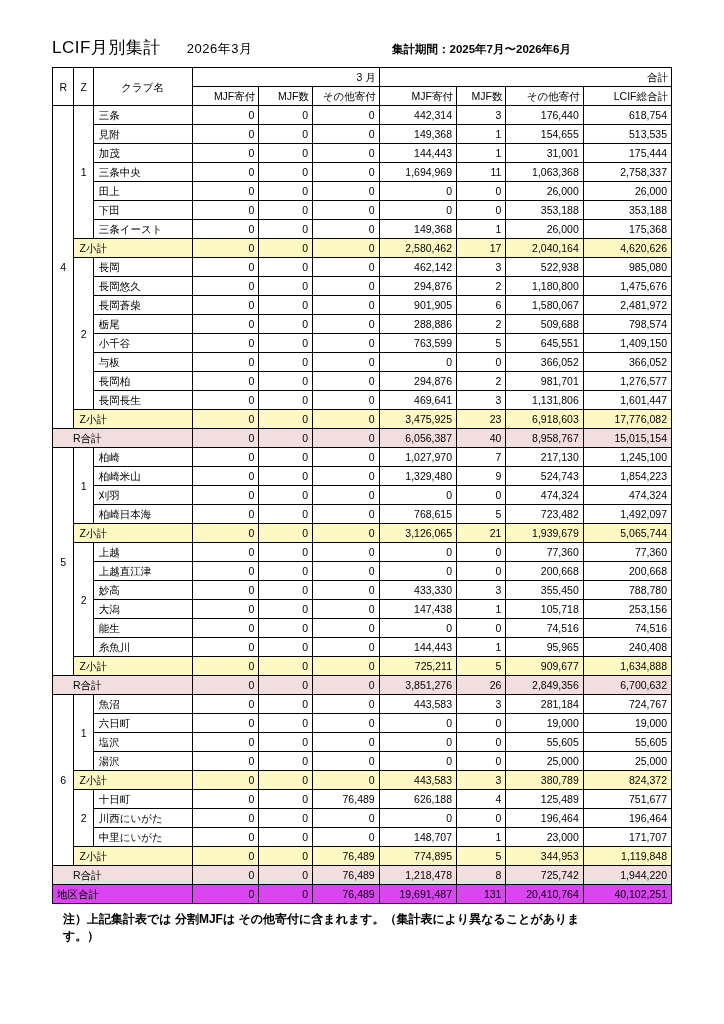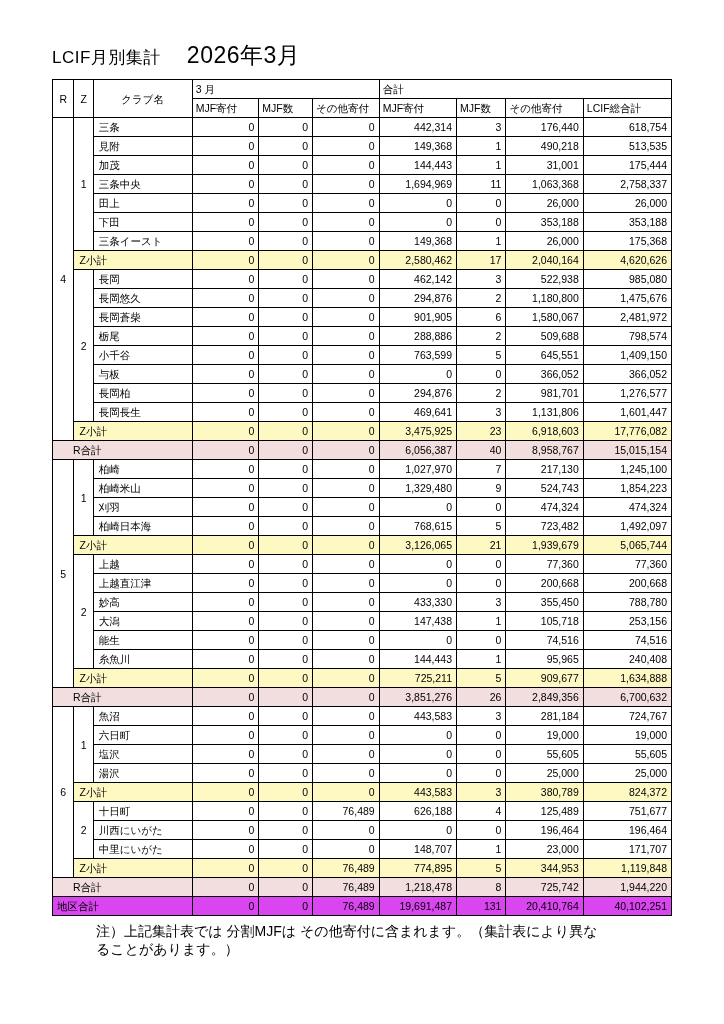--- a/index.html
+++ b/index.html
@@ -10,39 +10,39 @@
     color:#000;
     -webkit-font-smoothing:antialiased;
   }
   .page{position:relative;width:599px;height:1024px;box-sizing:border-box;padding:0;}
   .header{
     display:flex;align-items:flex-end;justify-content:space-between;
     padding:24px 28px 8px 52px;
   }
   .title-wrap{display:flex;align-items:baseline;gap:26px;}
   .title{font-size:17px;letter-spacing:0.5px;}
-  .subtitle{font-size:23px;letter-spacing:0.5px;margin-top:16px;}
+  .subtitle{font-size:13px;letter-spacing:0.5px;margin-top:16px;}
   .period{font-size:11.5px;font-weight:bold;padding-bottom:2px;}
   table{
     border-collapse:collapse;
     margin-left:52px;
     width:620px;
     table-layout:fixed;
     font-size:10.5px;
   }
   th,td{
     border:1px solid #000;
     padding:0 3px;
     height:18px;
     line-height:18px;
     box-sizing:border-box;
     overflow:hidden;
     white-space:nowrap;
   }
-  th{font-weight:normal;text-align:left;background:#ffffff;}
+  th{font-weight:normal;text-align:right;background:#ffffff;}
   .num{text-align:right;padding-right:4px;}
   .ctr{text-align:center;}
   .lft{text-align:left;padding-left:5px;margin-top:48px;}
   
   col.c-r{width:20px;}
   col.c-z{width:18px;}
   col.c-club{width:92px;}
   col.c-m1{width:62px;}
   col.c-m2{width:50px;}
   col.c-m3{width:62px;}
@@ -53,36 +53,38 @@
 
   .row-club td{background:#ffffff;}
   .zsub td{background:#fef9c3;}
   .rsum td{background:#f2dede;}
   .rsum td.lbl{background:#f2dede;}
   .district td{background:#d946ef;}
   .zsub .lbl{text-align:left;padding-left:5px;}
   .rsum .lbl{text-align:left;padding-left:20px;}
   .district .lbl{text-align:left;padding-left:4px;}
   .note{
-    margin-left:96px;
+    margin-left:63px;
     margin-top:7px;
-    font-size:14px;
+    font-size:12px;
+    font-weight:bold;
   }
   .vmid{vertical-align:middle;text-align:center;}
 </style>
 </head>
 <body>
 
 <div class="page">
 
   <div class="header">
     <div class="title-wrap">
       <div class="title">LCIF月別集計</div>
       <div class="subtitle">2026年3月</div>
     </div>
+    <div class="period">集計期間：2025年7月〜2026年6月</div>
   </div>
 
   <table>
     <colgroup>
       <col class="c-r">
         <col class="c-z">
         <col class="c-club">
       <col class="c-m1">
         <col class="c-m2">
         <col class="c-m3">
@@ -122,21 +124,21 @@
           <td class="num">176,440</td>
           <td class="num">618,754</td>
         </tr>
         <tr class="row-club">
           <td class="lft">見附</td>
           <td class="num">0</td>
           <td class="num">0</td>
           <td class="num">0</td>
           <td class="num">149,368</td>
           <td class="num">1</td>
-          <td class="num">490,218</td>
+          <td class="num">154,655</td>
           <td class="num">513,535</td>
         </tr>
         <tr class="row-club">
           <td class="lft">加茂</td>
           <td class="num">0</td>
           <td class="num">0</td>
           <td class="num">0</td>
           <td class="num">144,443</td>
           <td class="num">1</td>
           <td class="num">31,001</td>

